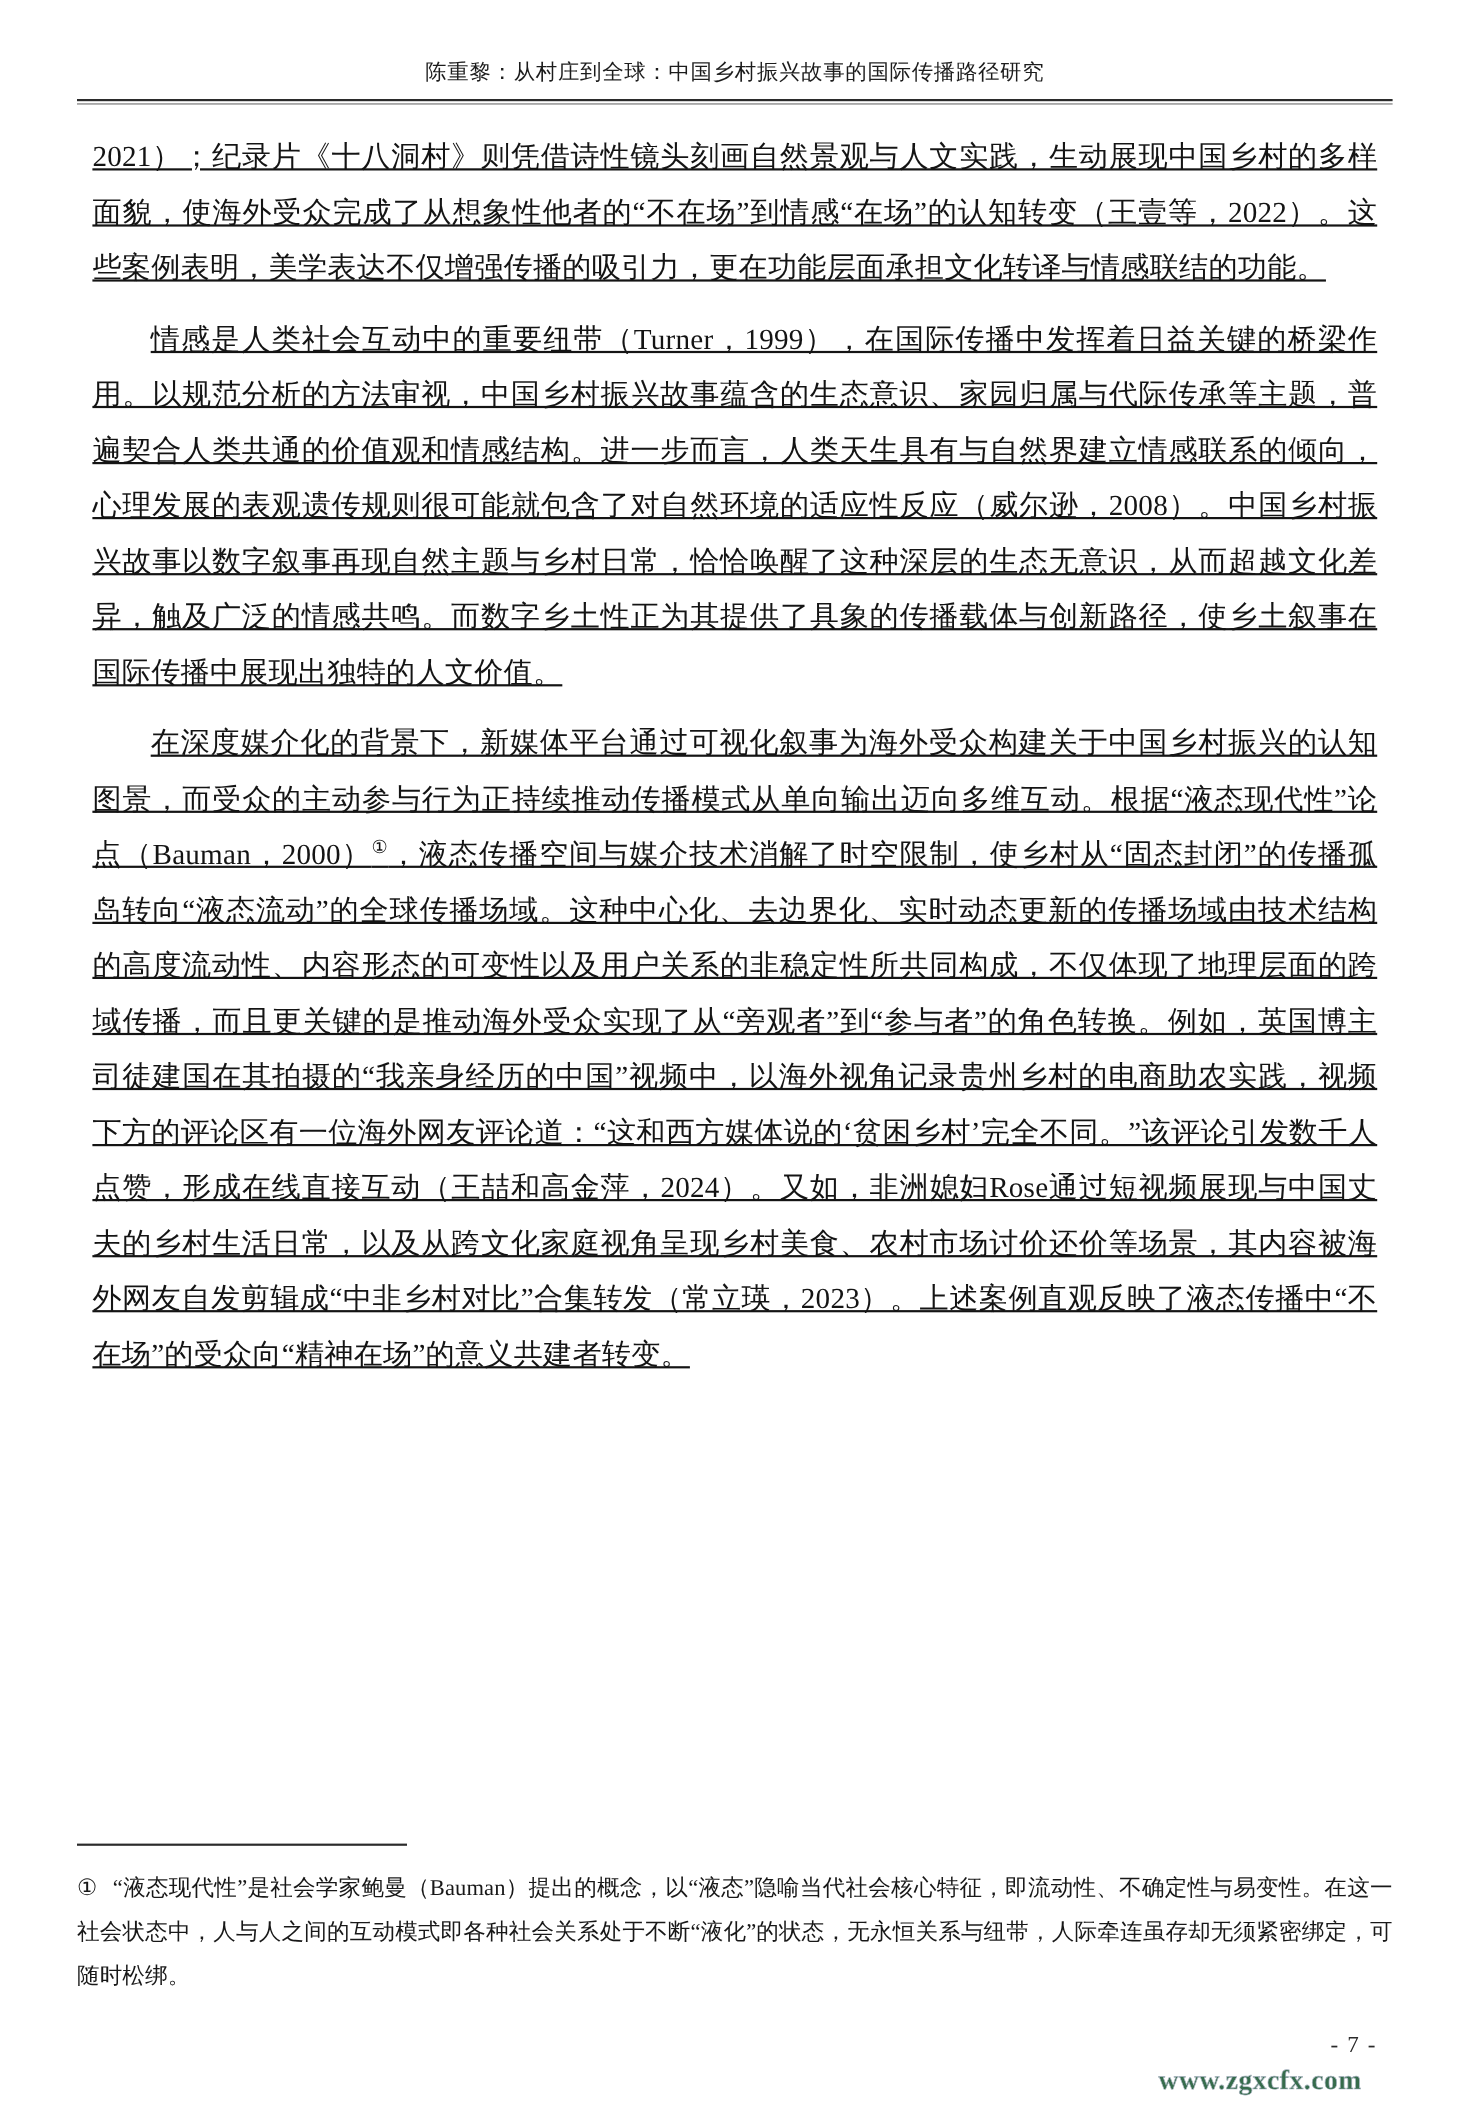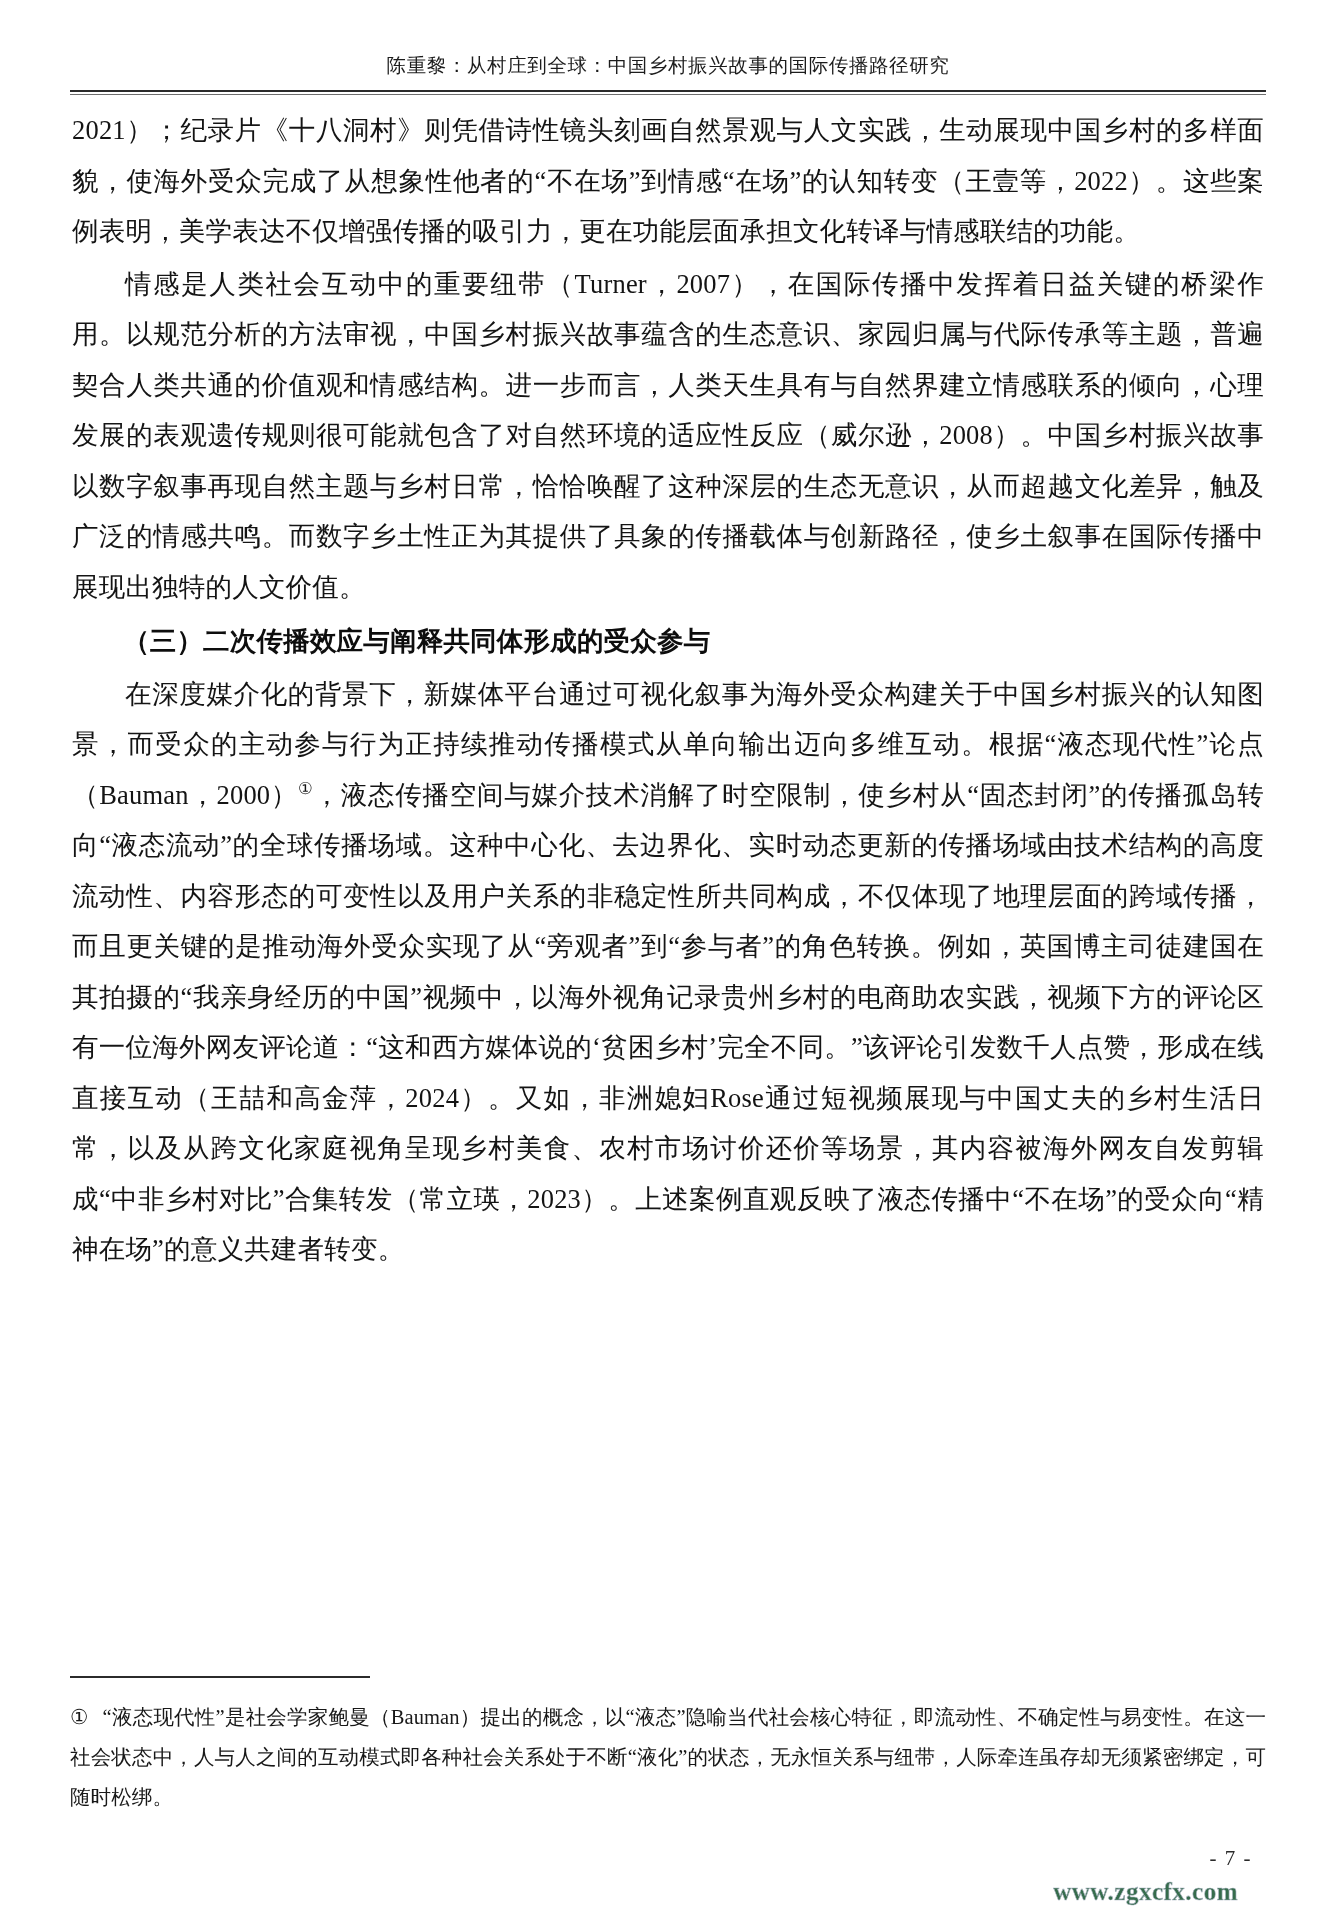--- a/index.html
+++ b/index.html
@@ -60,28 +60,29 @@
   }
 
   
   .body-block {
     position: absolute;
     top: 103px;
     left: 0;
     width: 1196px;
   }
   p.para {
-    margin: 2px;
+    margin: 14px;
     font-size: 26.5px;
     line-height: 50.5px;
     text-align: justify;
     text-align-last: left;
     text-justify: inter-character;
     letter-spacing: 0.2px;
     color: #141414;
+    text-decoration: underline;
   }
   p.indent {
     text-indent: 2em;
   }
   h3.section-heading {
     margin: 4px 0 0 0;
     font-size: 26.5px;
     line-height: 50.5px;
     font-weight: bold;
     text-indent: 2em;
@@ -154,23 +155,22 @@
 <div class="page">
   <div class="page-inner">
 
     <div class="running-head">陈重黎：从村庄到全球：中国乡村振兴故事的国际传播路径研究</div>
     <div class="head-rule"></div>
 
     <div class="body-block">
 
       <p class="para">2021）；纪录片《十八洞村》则凭借诗性镜头刻画自然景观与人文实践，生动展现中国乡村的多样面貌，使海外受众完成了从想象性他者的“不在场”到情感“在场”的认知转变（王壹等，2022）。这些案例表明，美学表达不仅增强传播的吸引力，更在功能层面承担文化转译与情感联结的功能。</p>
 
-      <p class="para indent">情感是人类社会互动中的重要纽带（Turner，2007），在国际传播中发挥着日益关键的桥梁作用。以规范分析的方法审视，中国乡村振兴故事蕴含的生态意识、家园归属与代际传承等主题，普遍契合人类共通的价值观和情感结构。进一步而言，人类天生具有与自然界建立情感联系的倾向，心理发展的表观遗传规则很可能就包含了对自然环境的适应性反应（威尔逊，2008）。中国乡村振兴故事以数字叙事再现自然主题与乡村日常，恰恰唤醒了这种深层的生态无意识，从而超越文化差异，触及广泛的情感共鸣。而数字乡土性正为其提供了具象的传播载体与创新路径，使乡土叙事在国际传播中展现出独特的人文价值。</p>
+      <p class="para indent">情感是人类社会互动中的重要纽带（Turner，1999），在国际传播中发挥着日益关键的桥梁作用。以规范分析的方法审视，中国乡村振兴故事蕴含的生态意识、家园归属与代际传承等主题，普遍契合人类共通的价值观和情感结构。进一步而言，人类天生具有与自然界建立情感联系的倾向，心理发展的表观遗传规则很可能就包含了对自然环境的适应性反应（威尔逊，2008）。中国乡村振兴故事以数字叙事再现自然主题与乡村日常，恰恰唤醒了这种深层的生态无意识，从而超越文化差异，触及广泛的情感共鸣。而数字乡土性正为其提供了具象的传播载体与创新路径，使乡土叙事在国际传播中展现出独特的人文价值。</p>
 
-      <h3 class="section-heading">（三）二次传播效应与阐释共同体形成的受众参与</h3>
 
       <p class="para indent"><span>在深度媒介化的背景下，新媒体平台通过可视化叙事为海外受众构建关于中国乡村振兴的认知图景，而受众的主动参与行为正持续推动传播模式从单向输出迈向多维互动。根据“液态现代性”论点（Bauman，2000）</span><sup class="fn-ref">①</sup><span>，液态传播空间与媒介技术消解了时空限制，使乡村从“固态封闭”的传播孤岛转向“液态流动”的全球传播场域。这种中心化、去边界化、实时动态更新的传播场域由技术结构的高度流动性、内容形态的可变性以及用户关系的非稳定性所共同构成，不仅体现了地理层面的跨域传播，而且更关键的是推动海外受众实现了从“旁观者”到“参与者”的角色转换。例如，英国博主司徒建国在其拍摄的“我亲身经历的中国”视频中，以海外视角记录贵州乡村的电商助农实践，视频下方的评论区有一位海外网友评论道：“这和西方媒体说的‘贫困乡村’完全不同。”该评论引发数千人点赞，形成在线直接互动（王喆和高金萍，2024）。又如，非洲媳妇Rose通过短视频展现与中国丈夫的乡村生活日常，以及从跨文化家庭视角呈现乡村美食、农村市场讨价还价等场景，其内容被海外网友自发剪辑成“中非乡村对比”合集转发（常立瑛，2023）。上述案例直观反映了液态传播中“不在场”的受众向“精神在场”的意义共建者转变。</span></p>
 
 
     </div>
 
     <div class="footnote-zone">
       <div class="footnote-rule"></div>
       <p class="footnote"><span class="fn-marker">①</span><span>“液态现代性”是社会学家鲍曼（Bauman）提出的概念，以“液态”隐喻当代社会核心特征，即流动性、不确定性与易变性。在这一社会状态中，人与人之间的互动模式即各种社会关系处于不断“液化”的状态，无永恒关系与纽带，人际牵连虽存却无须紧密绑定，可随时松绑。</span></p>
     </div>

